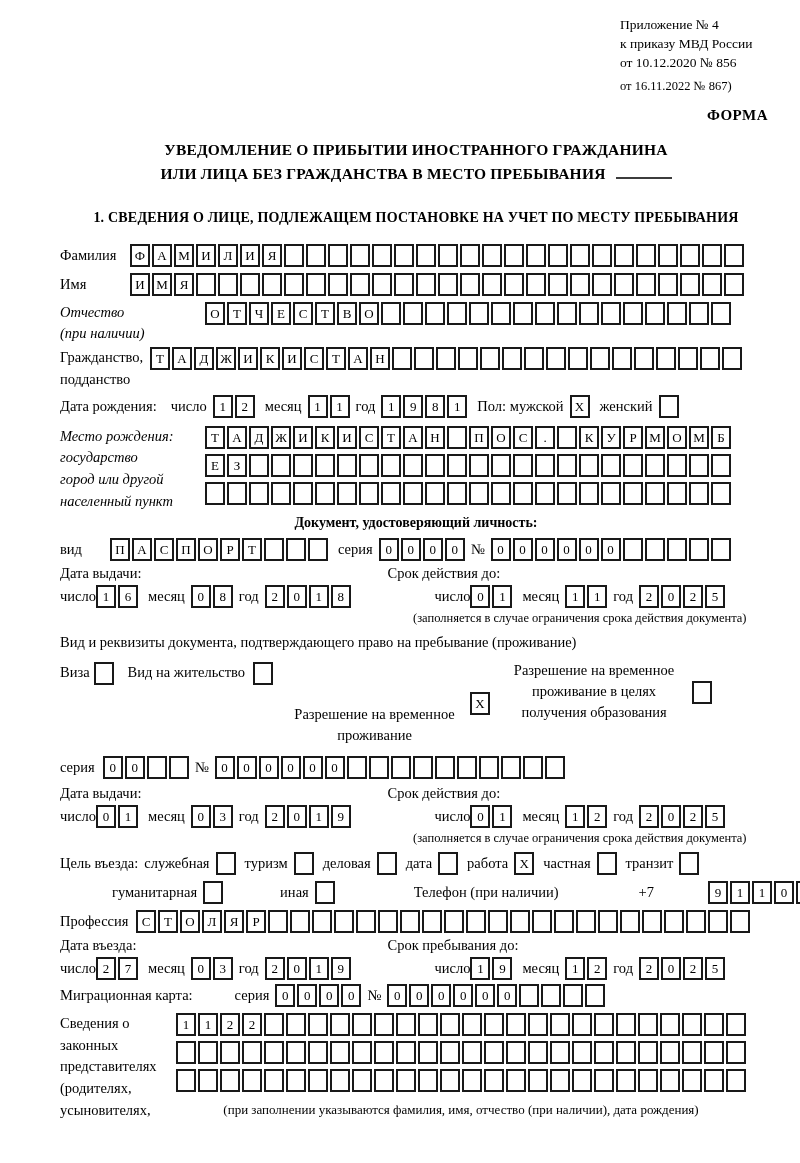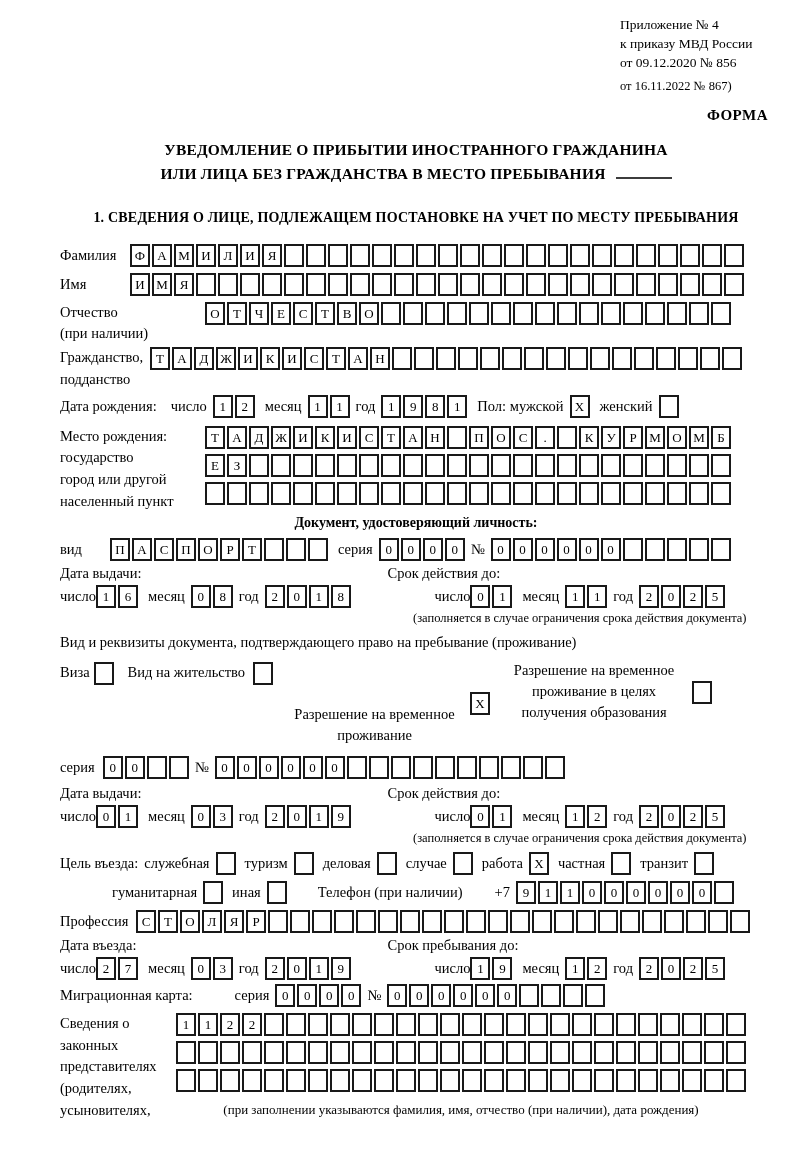--- a/index.html
+++ b/index.html
@@ -21,21 +21,21 @@
   .cell{display:inline-block;box-sizing:border-box;width:20px;height:23px;border:2px solid #191919;
         margin-right:2px;text-align:center;font-size:13px;line-height:19px;background:#fff;flex:none;}
   .cell:last-child{margin-right:0;}
 
   .frow{display:flex;align-items:center;margin-bottom:6px;font-size:14.5px;}
   .frow.top{align-items:flex-start;}
   .lbl{flex:none;}
   .w70{width:70px;}
   .w50{width:50px;}
   .w90{width:90px;}
-  .w145{width:145px;}
+  .w145{width:145px;font-style:italic;}
   .w116{width:116px;}
   .two{line-height:1.5;}
   .gap{margin:0 6px 0 10px;flex:none;}
   .gap-s{margin:0 6px 0 6px;flex:none;}
   .cellcol .cells{display:flex;margin-bottom:5px;}
   .doc-head{text-align:center;font-weight:bold;font-size:14px;margin:2px 0 7px 0;}
 
   
   .dual{display:flex;font-size:14.5px;margin-bottom:6px;}
   .dg-l{width:46%;}
@@ -61,21 +61,21 @@
   .note-center{font-size:13px;text-align:center;margin-top:10px;}
 </style>
 </head>
 <body>
 
 <div class="page">
 
   <div class="hdr">
     <div>Приложение № 4</div>
     <div>к приказу МВД России</div>
-    <div>от 09.12.2020 № 856</div>
+    <div>от 10.12.2020 № 856</div>
     <div class="hdr-sub">
       <div>от 16.11.2022 № 867)</div>
     </div>
   </div>
 
   <div class="forma">ФОРМА</div>
 
   <div class="title">
     <div>УВЕДОМЛЕНИЕ О ПРИБЫТИИ ИНОСТРАННОГО ГРАЖДАНИНА</div>
     <div><span>ИЛИ ЛИЦА БЕЗ ГРАЖДАНСТВА В МЕСТО ПРЕБЫВАНИЯ</span><span class="blank-line"></span></div>
@@ -545,21 +545,21 @@
           <span class="cell"></span>
         </span>
     </span>
     <span class="p-opt">
       <span>деловая</span>
       <span class="cells">
           <span class="cell"></span>
         </span>
     </span>
     <span class="p-opt">
-      <span>случае</span>
+      <span>дата</span>
       <span class="cells">
           <span class="cell"></span>
         </span>
     </span>
     <span class="p-opt">
       <span>работа</span>
       <span class="cells">
           <span class="cell">X</span>
         </span>
     </span>
@@ -570,21 +570,21 @@
         </span>
     </span>
     <span class="p-opt" style="margin-right:0;">
       <span>транзит</span>
       <span class="cells">
           <span class="cell"></span>
         </span>
     </span>
   </div>
 
-  <div class="frow" style="padding-left:52px;">
+  <div class="frow" style="padding-left:52px;gap:48px;">
     <span class="p-opt">
       <span>гуманитарная</span>
       <span class="cells">
           <span class="cell"></span>
         </span>
     </span>
     <span class="p-opt">
       <span>иная</span>
       <span class="cells">
           <span class="cell"></span>

